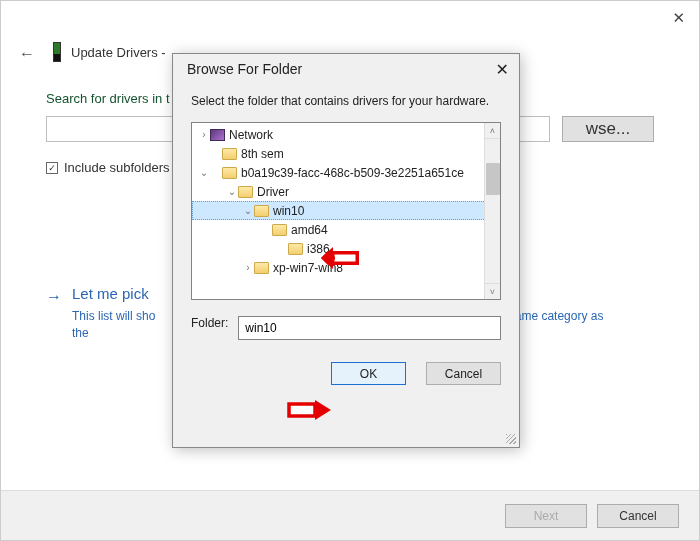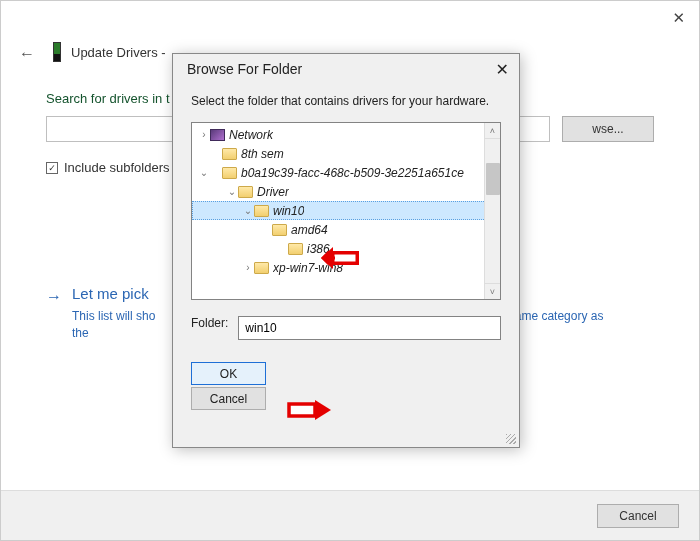--- a/index.html
+++ b/index.html
@@ -10,21 +10,21 @@
 .wizard-header { position: absolute; top: 38px; left: 10px; right: 10px; display: flex; align-items: center; gap: 10px; }
 .back-arrow { font-size: 16px; color: #555; padding: 4px 8px; }
 .drive-icon { width: 8px; height: 20px; background: linear-gradient(#2a7a2a 60%, #111 60%); border: 1px solid #333; }
 .wizard-title { font-size: 13px; color: #333; }
 .wizard-close { position: absolute; top: 8px; right: 14px; font-size: 15px; color: #444; font-weight: 300; }
 .wizard-body { position: absolute; top: 90px; left: 45px; right: 45px; }
 .wizard-heading { color: #2b66b3; font-size: 17px; margin-bottom: 32px; }
 .wizard-instr { font-size: 13px; color: #14532d; margin-bottom: 10px; }
 .path-row { display: flex; gap: 12px; align-items: center; }
 .path-input { flex: 1; height: 26px; border: 1px solid #bfbfbf; background: #fff; padding: 0 6px; font-size: 12px; }
-.browse-btn { width: 92px; height: 26px; border: 1px solid #adadad; background: #e1e1e1; font-size: 12px; color: #333; }
+.browse-btn { width: 92px; height: 26px; border: 1px solid #adadad; background: #e1e1e1; font-size: 17px; color: #333; }
 .chk-row { margin-top: 18px; font-size: 13px; color: #333; display: flex; align-items: center; gap: 6px; }
 .chk { width: 12px; height: 12px; border: 1px solid #666; display: inline-flex; align-items: center; justify-content: center; font-size: 9px; color: #333; }
 .link-section { margin-top: 110px; }
 .link-row { display: flex; align-items: flex-start; gap: 10px; }
 .link-arrow { color: #2b66b3; font-size: 16px; margin-top: 1px; }
 .link-title { color: #2b66b3; font-size: 15px; }
 .link-desc { color: #2b66b3; font-size: 12px; margin-left: 26px; margin-top: 4px; max-width: 540px; line-height: 1.4; }
 .wizard-footer { position: absolute; bottom: 0; left: 0; right: 0; height: 50px; background: #f0f0f0; border-top: 1px solid #ddd; display: flex; justify-content: flex-end; align-items: center; gap: 10px; padding-right: 20px; }
 .footer-btn { width: 82px; height: 24px; border: 1px solid #adadad; background: #e1e1e1; font-size: 12px; color: #333; }
 .footer-btn.disabled { color: #aaa; }
@@ -40,27 +40,27 @@
 .scroll-up, .scroll-down { height: 16px; display: flex; align-items: center; justify-content: center; font-size: 9px; color: #777; }
 .scroll-up { border-bottom: 1px solid #ddd; }
 .scroll-down { position: absolute; bottom: 0; width: 100%; border-top: 1px solid #ddd; }
 .scroll-thumb { position: absolute; top: 40px; width: 14px; left: 1px; height: 32px; background: #c6c6c6; border-radius: 1px; }
 .tree { padding: 2px 0; font-size: 12px; color: #222; }
 .tree-row { display: flex; align-items: center; height: 19px; padding-right: 18px; white-space: nowrap; }
 .expander { width: 12px; text-align: center; color: #777; font-size: 10px; display: inline-block; }
 .folder-ico { width: 15px; height: 12px; background: linear-gradient(#ffe9a8,#f2cf6f); border: 1px solid #cda94a; border-radius: 1px; margin-right: 4px; flex-shrink: 0; }
 .net-ico { width: 15px; height: 12px; background: linear-gradient(135deg,#5a3a7a,#b070d0); border: 1px solid #402a5a; margin-right: 4px; flex-shrink: 0; }
 .tree-row.selected { background: #cde8ff; outline: 1px dotted #5aa0e0; outline-offset: -1px; }
-.folder-label { overflow: hidden; text-overflow: ellipsis; font-style: italic; }
+.folder-label { overflow: hidden; text-overflow: ellipsis; }
 
 .folder-row { display: flex; align-items: flex-start; gap: 10px; padding: 16px 18px 0; }
 .folder-lbl { font-size: 12px; color: #222; }
 .folder-input { flex: 1; height: 24px; border: 1px solid #838383; background: #fff; padding: 0 6px; font-size: 12px; }
 
-.modal-buttons { display: flex; justify-content: flex-end; gap: 2px; padding: 22px 18px 0; flex-direction: column; }
+.modal-buttons { display: flex; justify-content: flex-end; gap: 20px; padding: 22px 18px 0; }
 .ok-btn { width: 75px; height: 23px; border: 1px solid #1e6fd6; background: #e5f1fb; font-size: 12px; color: #222; }
 .cancel-btn { width: 75px; height: 23px; border: 1px solid #adadad; background: #e1e1e1; font-size: 12px; color: #222; }
 .resize-grip { position: absolute; bottom: 3px; right: 3px; width: 10px; height: 10px; background: repeating-linear-gradient(135deg,#aaa,#aaa 1px,transparent 1px,transparent 3px); }
 
 
 .red-arrow { position: absolute; z-index: 50; }
 .red-arrow svg { display: block; }
 
 </style>
 </head>
@@ -88,20 +88,21 @@
         <span class="link-arrow">→</span>
         <span class="link-title">Let me pick </span>
       </div>
       <div class="link-desc">
         <span>This list will sho</span>
         <span style="margin-left:320px">n the same category as the</span>
       </div>
     </div>
   </div>
   <div class="wizard-footer">
+    <button class="footer-btn disabled">Next</button>
     <button class="footer-btn">Cancel</button>
   </div>
 </div>
 
 <div class="modal">
   <div class="modal-title-row">
     <span class="modal-title">Browse For Folder</span>
     <span class="modal-close">✕</span>
   </div>
   <div class="modal-instr">Select the folder that contains drivers for your hardware.</div>

